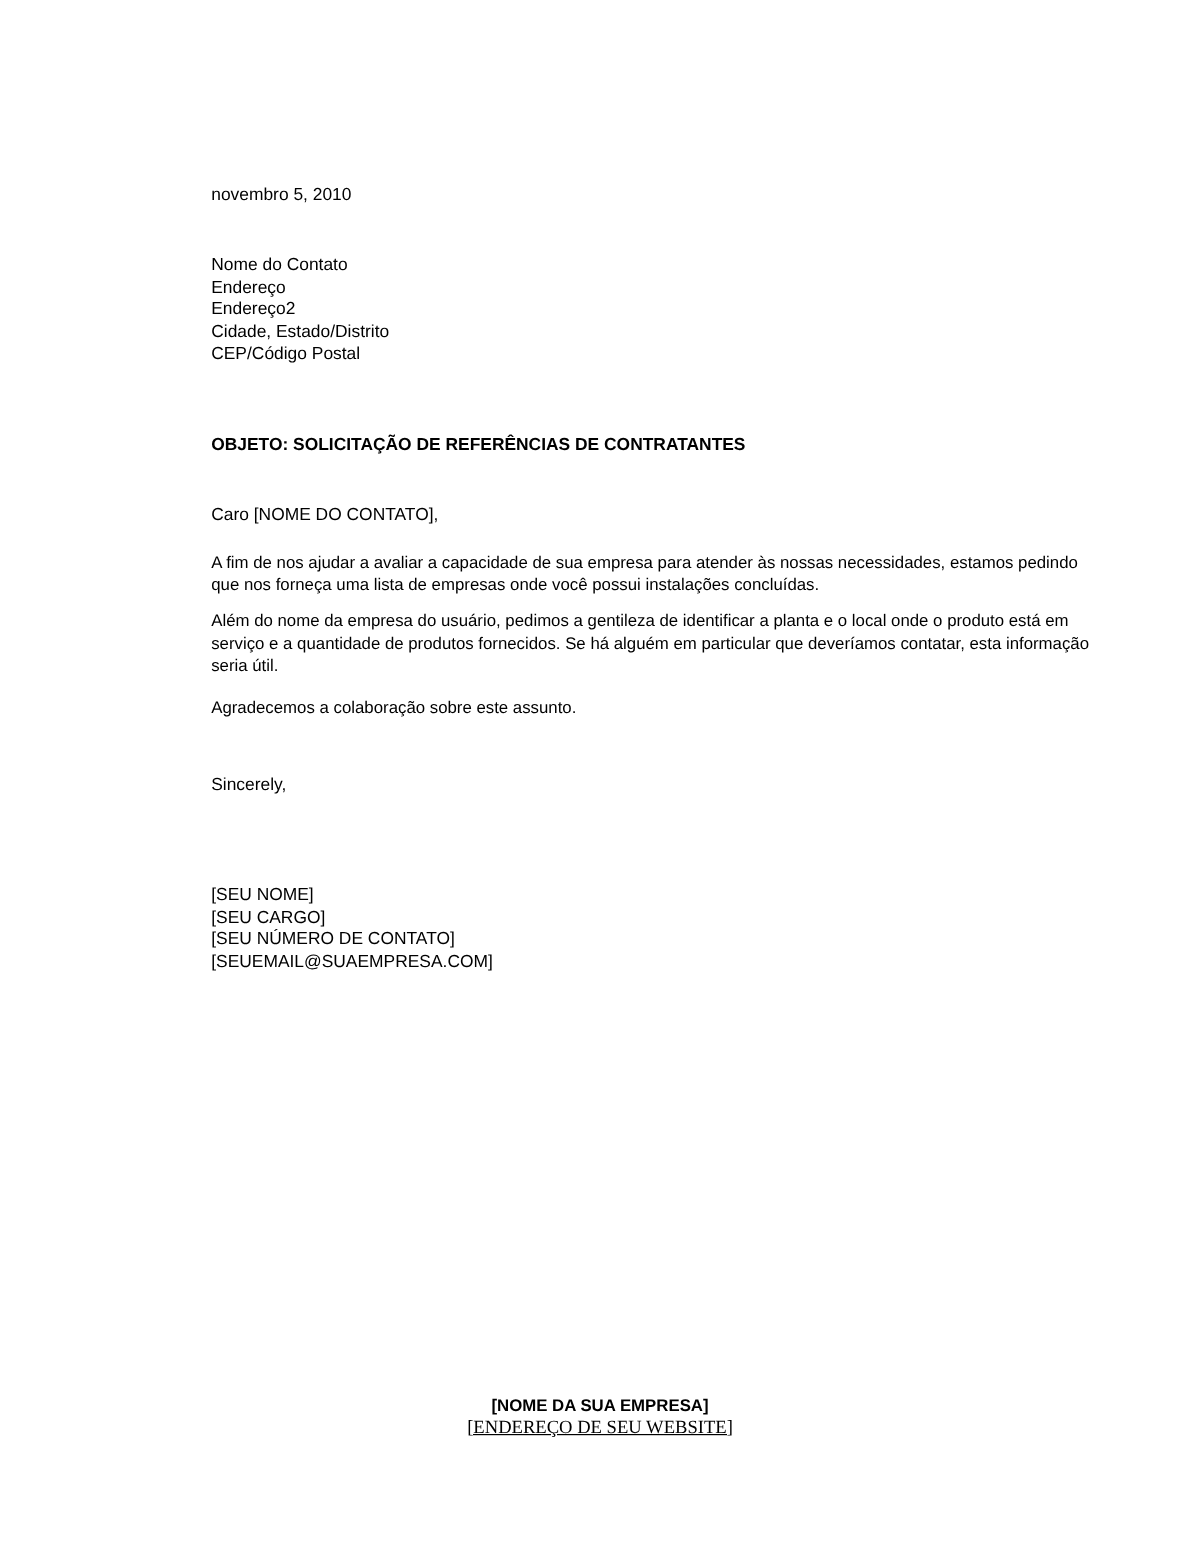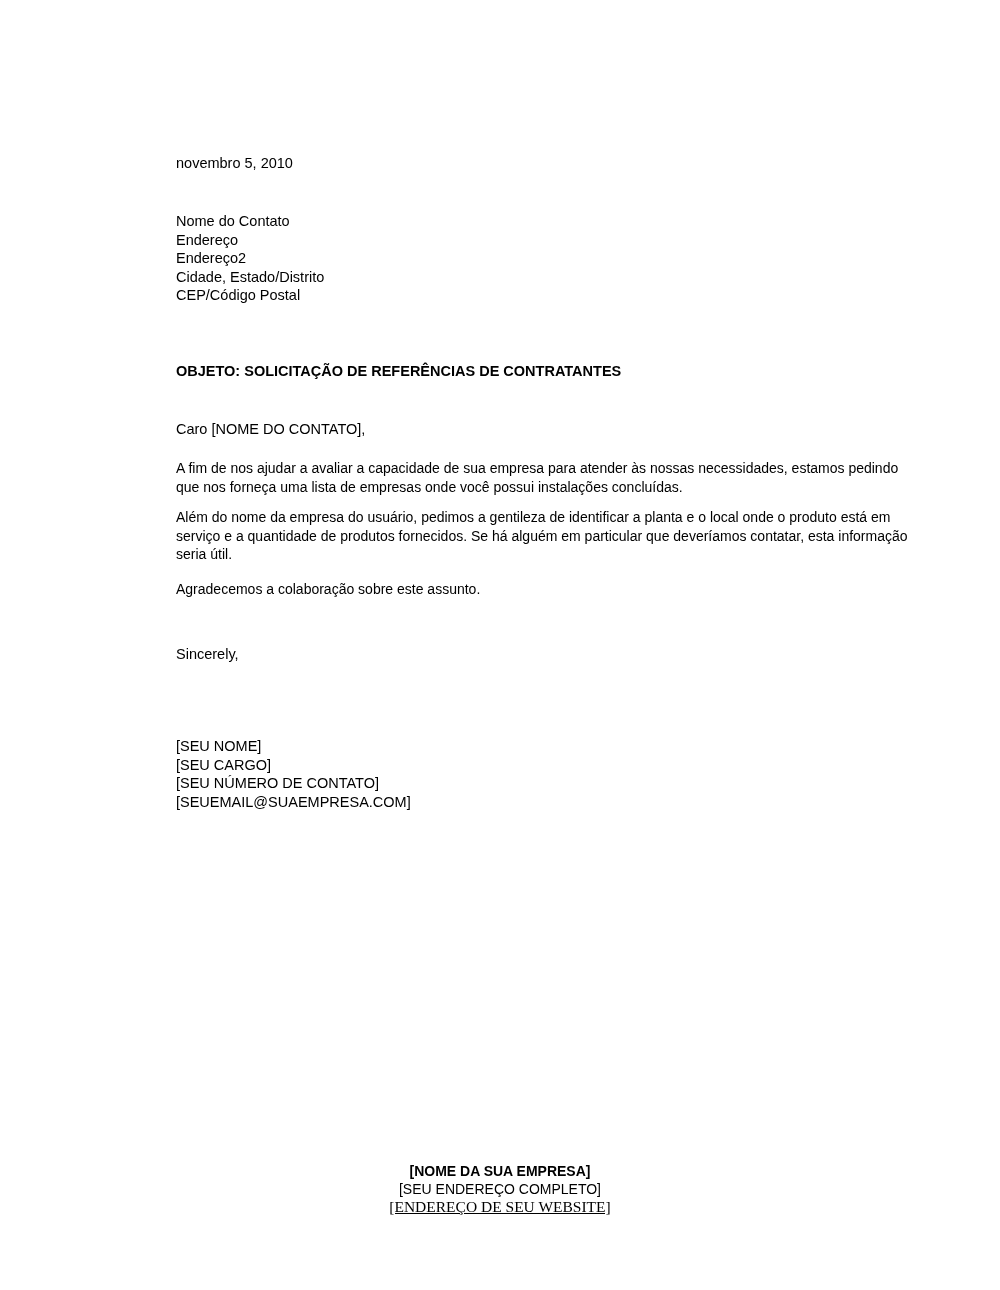--- a/index.html
+++ b/index.html
@@ -150,16 +150,15 @@
       <div class="line">[SEU NOME]</div>
       <div class="line">[SEU CARGO]</div>
       <div class="line">[SEU NÚMERO DE CONTATO]</div>
       <div class="line">[SEUEMAIL@SUAEMPRESA.COM]</div>
     </div>
 
   </div>
 
   <div class="footer">
     <div class="company">[NOME DA SUA EMPRESA]</div>
-    <div class="line">[SEU ENDEREÇO COMPLETO]</div>
     <div><a class="website-link" href="#">[ENDEREÇO DE SEU WEBSITE]</a></div>
   </div>
 </div>
 
 </body></html>

